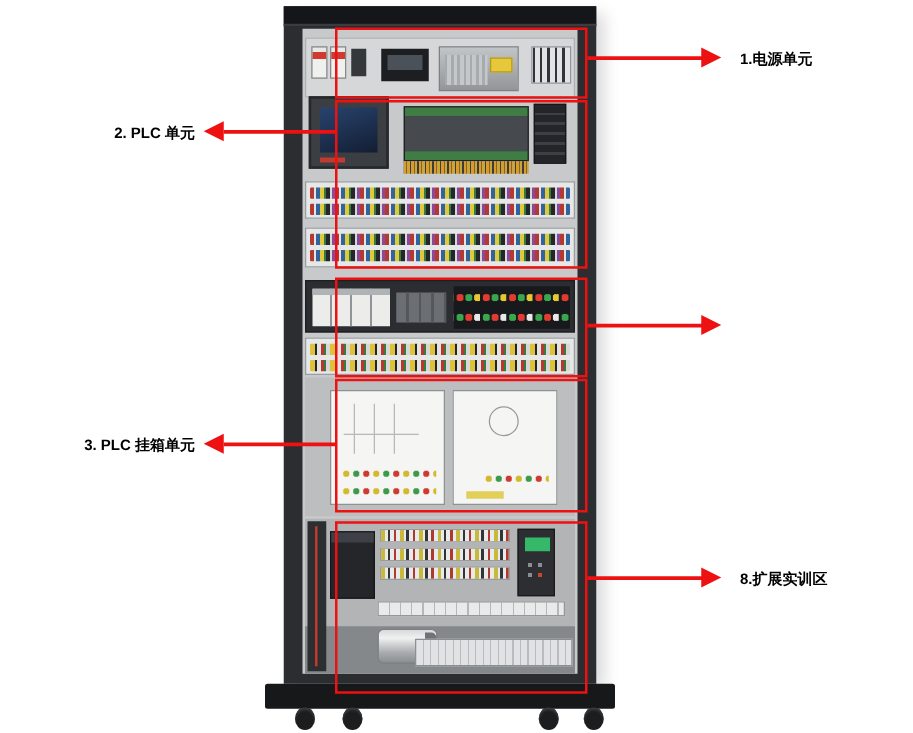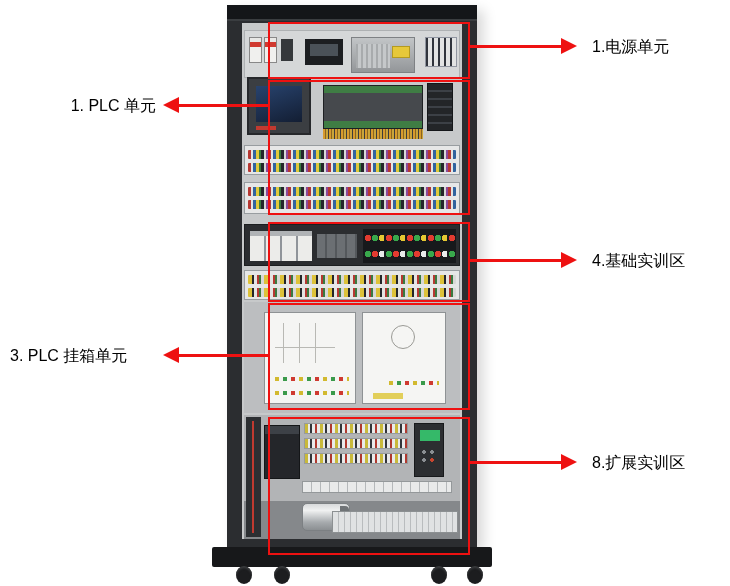--- a/index.html
+++ b/index.html
@@ -96,25 +96,25 @@
   #region-power{left:268px;top:22px;width:202px;height:57px}
   #region-plc{left:268px;top:80px;width:202px;height:135px}
   #region-basic{left:268px;top:222px;width:202px;height:80px}
   #region-hang{left:268px;top:303px;width:202px;height:107px}
   #region-ext{left:268px;top:417px;width:202px;height:138px}
 
   .aline{height:3px;background:var(--annotation-red,#e81111);z-index:6}
   .ahead{width:0;height:0;z-index:6;border-top:8px solid transparent;border-bottom:8px solid transparent}
   .ahead.right{border-left:16px solid var(--annotation-red,#e81111)}
   .ahead.left{border-right:16px solid var(--annotation-red,#e81111)}
-  .clabel{font-size:16px;line-height:20px;font-weight:400;color:#000;z-index:6;white-space:nowrap}
+  .clabel{font-size:12px;line-height:20px;font-weight:700;color:#000;z-index:6;white-space:nowrap}
 
   #aline-1{left:470px;top:45px;width:92px}   #ahead-1{left:561px;top:38px}  #clabel-1{left:592px;top:37px}
   #ahead-2{left:163px;top:97px}  #aline-2{left:179px;top:104px;width:89px} #clabel-2{left:28px;top:96px;width:128px;text-align:right}
-  #ahead-3{left:163px;top:347px} #aline-3{left:179px;top:354px;width:89px} #clabel-3{left:10px;top:346px;width:146px;text-align:left}
+  #ahead-3{left:163px;top:347px} #aline-3{left:179px;top:354px;width:89px} #clabel-3{left:10px;top:346px;width:146px;text-align:right}
   #aline-4{left:470px;top:259px;width:92px}  #ahead-4{left:561px;top:252px} #clabel-4{left:592px;top:251px}
   #aline-5{left:470px;top:461px;width:92px}  #ahead-5{left:561px;top:454px} #clabel-5{left:592px;top:453px}
 </style>
 </head>
 <body>
 
 <div class="scene">
 
   <div id="cabinet">
     <div id="cab-top"></div>
@@ -216,27 +216,26 @@
   <div id="region-basic" class="region"></div>
   <div id="region-hang" class="region"></div>
   <div id="region-ext" class="region"></div>
 
   <div id="aline-1" class="aline"></div>
   <div id="ahead-1" class="ahead right"></div>
   <div id="clabel-1" class="clabel">1.电源单元</div>
 
   <div id="ahead-2" class="ahead left"></div>
   <div id="aline-2" class="aline"></div>
-  <div id="clabel-2" class="clabel">1. PLC 单元</div>
+  <div id="clabel-2" class="clabel">2. PLC 单元</div>
 
   <div id="ahead-3" class="ahead left"></div>
   <div id="aline-3" class="aline"></div>
   <div id="clabel-3" class="clabel">3. PLC 挂箱单元</div>
 
   <div id="aline-4" class="aline"></div>
   <div id="ahead-4" class="ahead right"></div>
-  <div id="clabel-4" class="clabel">4.基础实训区</div>
 
   <div id="aline-5" class="aline"></div>
   <div id="ahead-5" class="ahead right"></div>
   <div id="clabel-5" class="clabel">8.扩展实训区</div>
 
 </div>
 
 </body></html>

